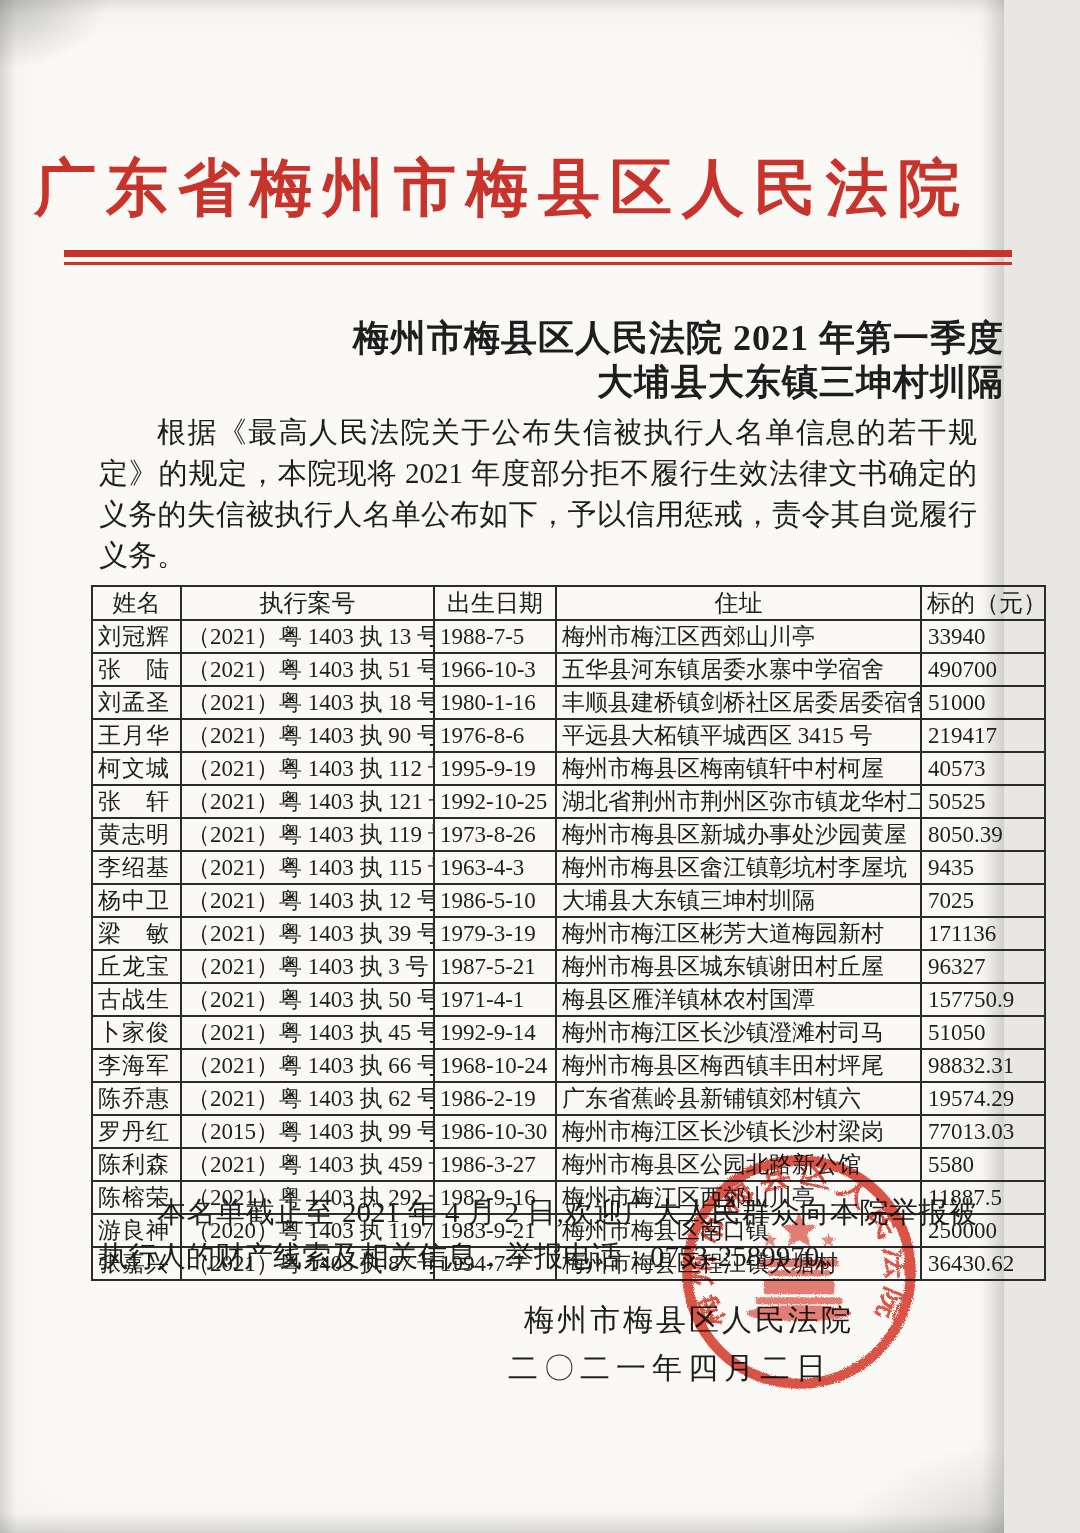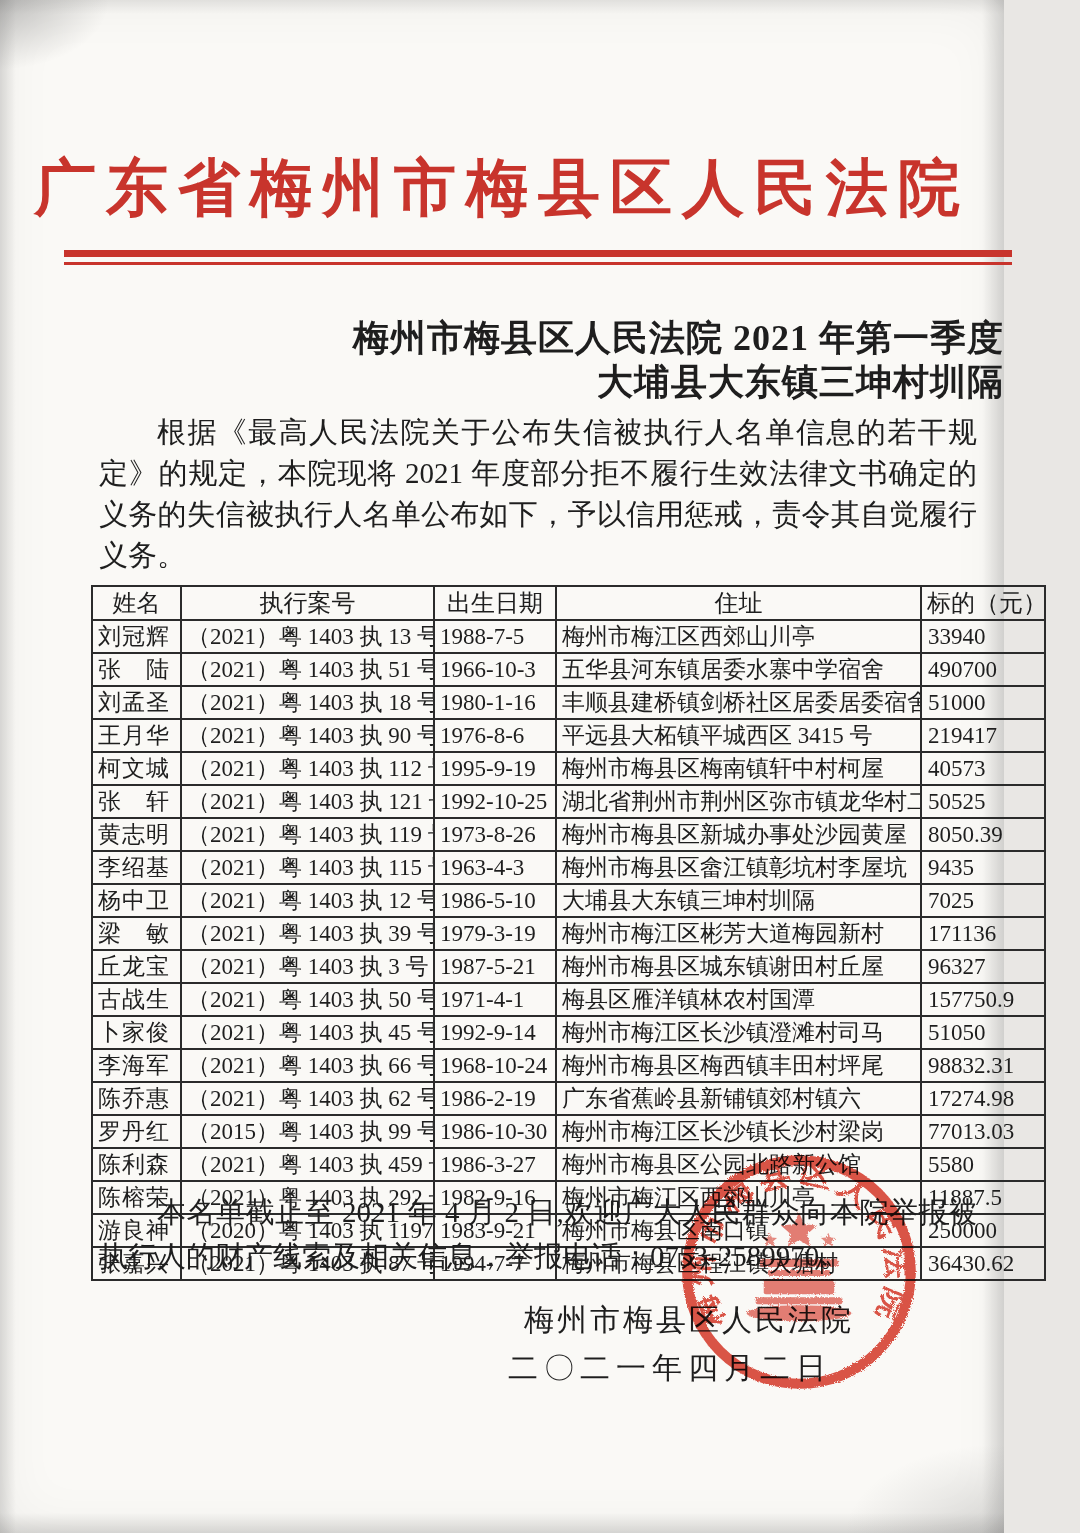--- a/index.html
+++ b/index.html
@@ -232,21 +232,21 @@
           <td>（2021）粤 1403 执 66 号</td>
           <td>1968-10-24</td>
           <td>梅州市梅县区梅西镇丰田村坪尾</td>
           <td>98832.31</td>
         </tr>
         <tr>
           <td>陈乔惠</td>
           <td>（2021）粤 1403 执 62 号</td>
           <td>1986-2-19</td>
           <td>广东省蕉岭县新铺镇郊村镇六</td>
-          <td>17274.98</td>
+          <td>19574.29</td>
         </tr>
         <tr>
           <td>罗丹红</td>
           <td>（2015）粤 1403 执 99 号</td>
           <td>1986-10-30</td>
           <td>梅州市梅江区长沙镇长沙村梁岗</td>
           <td>77013.03</td>
         </tr>
         <tr>
           <td>陈利森</td>

